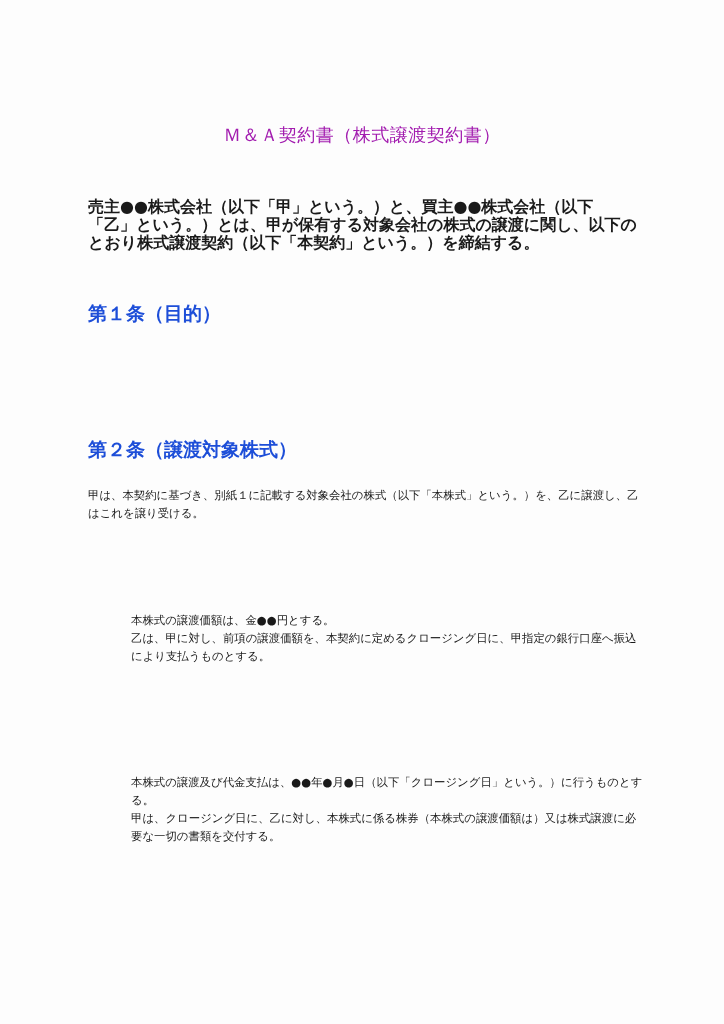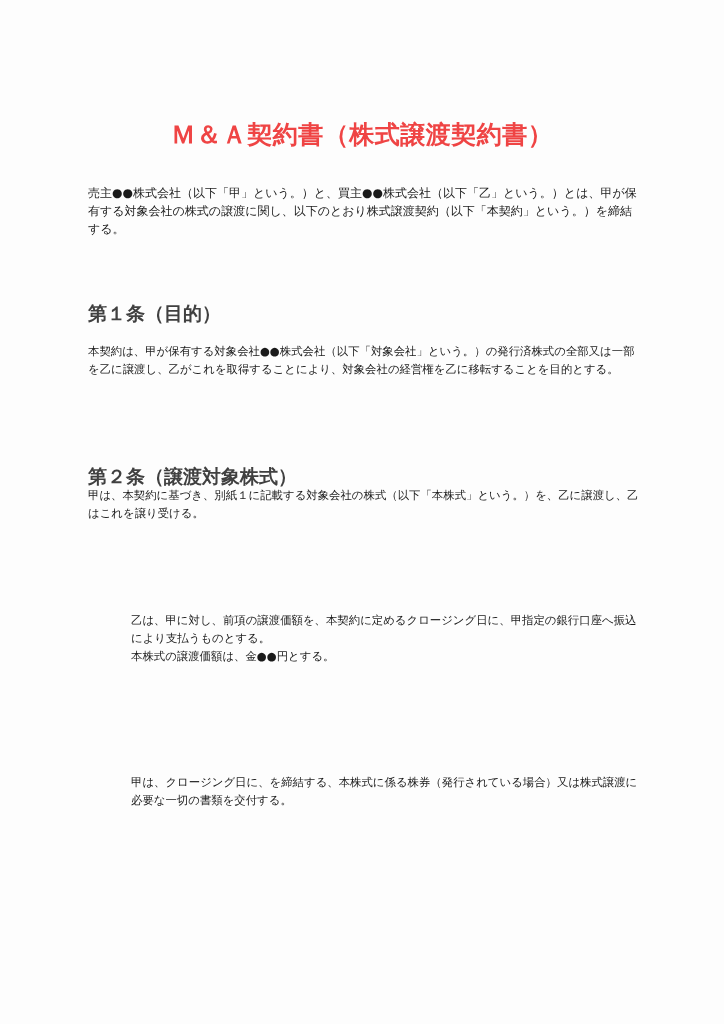--- a/index.html
+++ b/index.html
@@ -20,42 +20,43 @@
     left: 0; top: 0;
     width: 724px;
     height: 1024px;
   }
   .title {
     position: absolute;
     left: 0;
     top: 118px;
     width: 724px;
     text-align: center;
-    font-size: 25px;
-    font-weight: bold;
+    font-size: 18px;
+    font-weight: normal;
     letter-spacing: 0.5px;
     line-height: 34px;
-    color: #ef4444;
+    color: #a21caf;
   }
   .intro {
     position: absolute;
     left: 88px;
-    top: 184px;
+    top: 198px;
     width: 552px;
-    font-size: 12px;
+    font-size: 16px;
     line-height: 18px;
     color: #1a1a1a;
+    font-weight: bold;
   }
   .heading {
     position: absolute;
     left: 88px;
     font-size: 19px;
     font-weight: bold;
     line-height: 26px;
-    color: #404040;
+    color: #1d4ed8;
     white-space: nowrap;
   }
   .para {
     position: absolute;
     font-size: 11.4px;
     line-height: 18px;
     color: #1a1a1a;
   }
   .para.flush { left: 88px; width: 552px; }
   .para.indent { left: 131px; width: 512px; }
@@ -64,32 +65,30 @@
 </head>
 <body>
 
 <div class="page">
 
   <div class="title">Ｍ＆Ａ契約書（株式譲渡契約書）</div>
 
   <div class="intro">売主●●株式会社（以下「甲」という。）と、買主●●株式会社（以下「乙」という。）とは、甲が保有する対象会社の株式の譲渡に関し、以下のとおり株式譲渡契約（以下「本契約」という。）を締結する。</div>
 
   <div class="heading" style="top:300px;">第１条（目的）</div>
-  <div class="para flush" style="top:342px;">
-    <p>本契約は、甲が保有する対象会社●●株式会社（以下「対象会社」という。）の発行済株式の全部又は一部を乙に譲渡し、乙がこれを取得することにより、対象会社の経営権を乙に移転することを目的とする。</p>
-  </div>
 
-  <div class="heading" style="top:463px;">第２条（譲渡対象株式）</div>
+  <div class="heading" style="top:436px;">第２条（譲渡対象株式）</div>
   <div class="para flush" style="top:486px;font-family:Liberation Serif, serif;">
     <p>甲は、本契約に基づき、別紙１に記載する対象会社の株式（以下「本株式」という。）を、乙に譲渡し、乙はこれを譲り受ける。</p>
   </div>
 
   <div class="para indent" style="top:611px;">
+    <p>本株式の譲渡価額は、金●●円とする。</p>
     <p>乙は、甲に対し、前項の譲渡価額を、本契約に定めるクロージング日に、甲指定の銀行口座へ振込により支払うものとする。</p>
-    <p>本株式の譲渡価額は、金●●円とする。</p>
   </div>
 
   <div class="para indent" style="top:773px;">
-    <p>甲は、クロージング日に、を締結する、本株式に係る株券（発行されている場合）又は株式譲渡に必要な一切の書類を交付する。</p>
+    <p>本株式の譲渡及び代金支払は、●●年●月●日（以下「クロージング日」という。）に行うものとする。</p>
+    <p>甲は、クロージング日に、乙に対し、本株式に係る株券（本株式の譲渡価額は）又は株式譲渡に必要な一切の書類を交付する。</p>
   </div>
 
 
 </div>
 
 </body></html>

